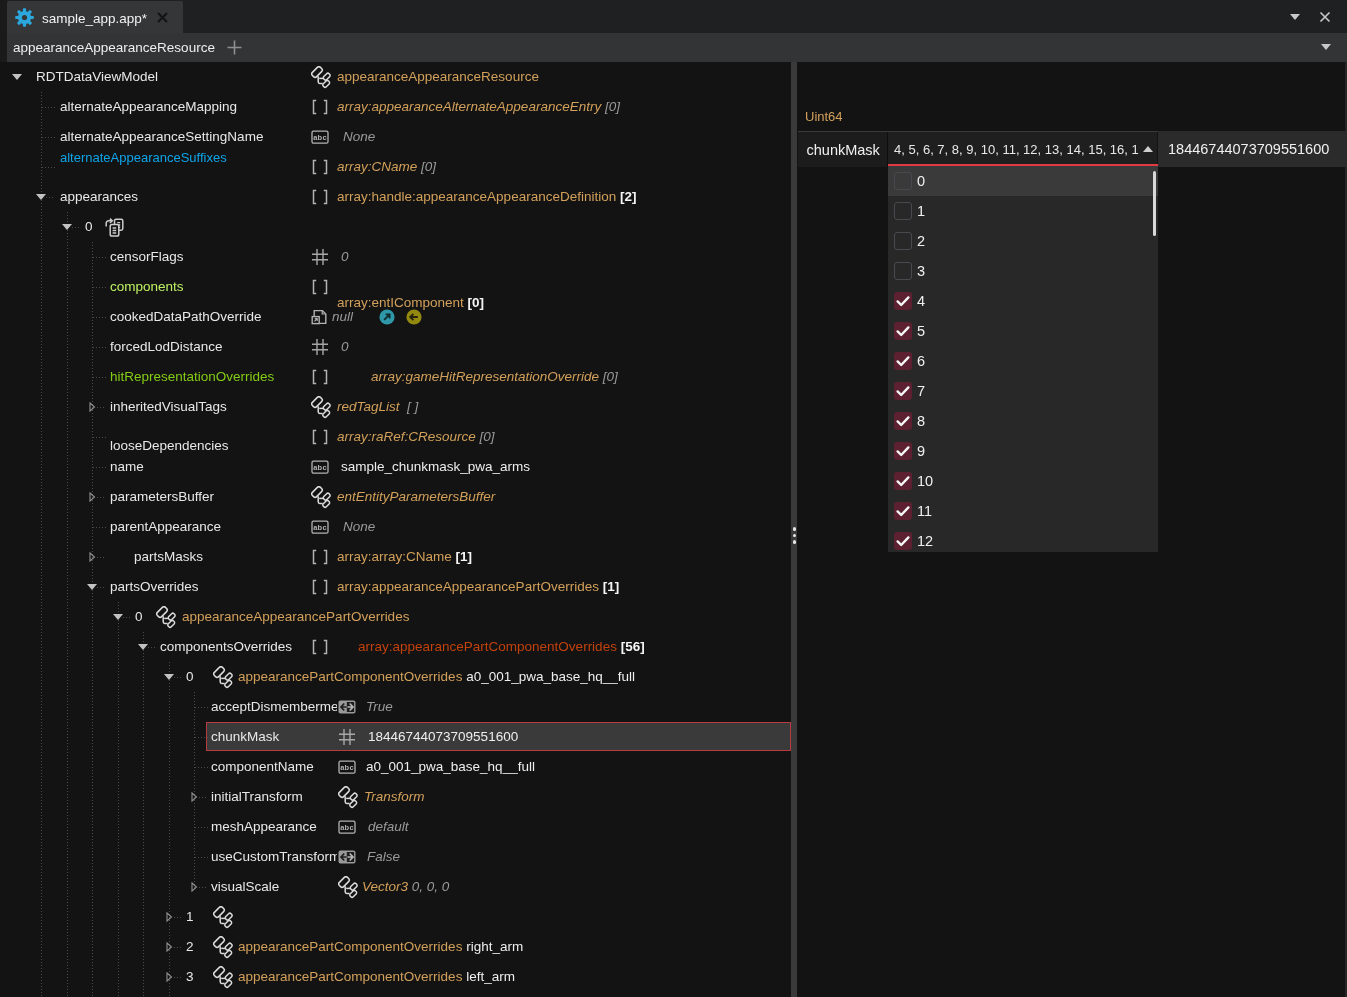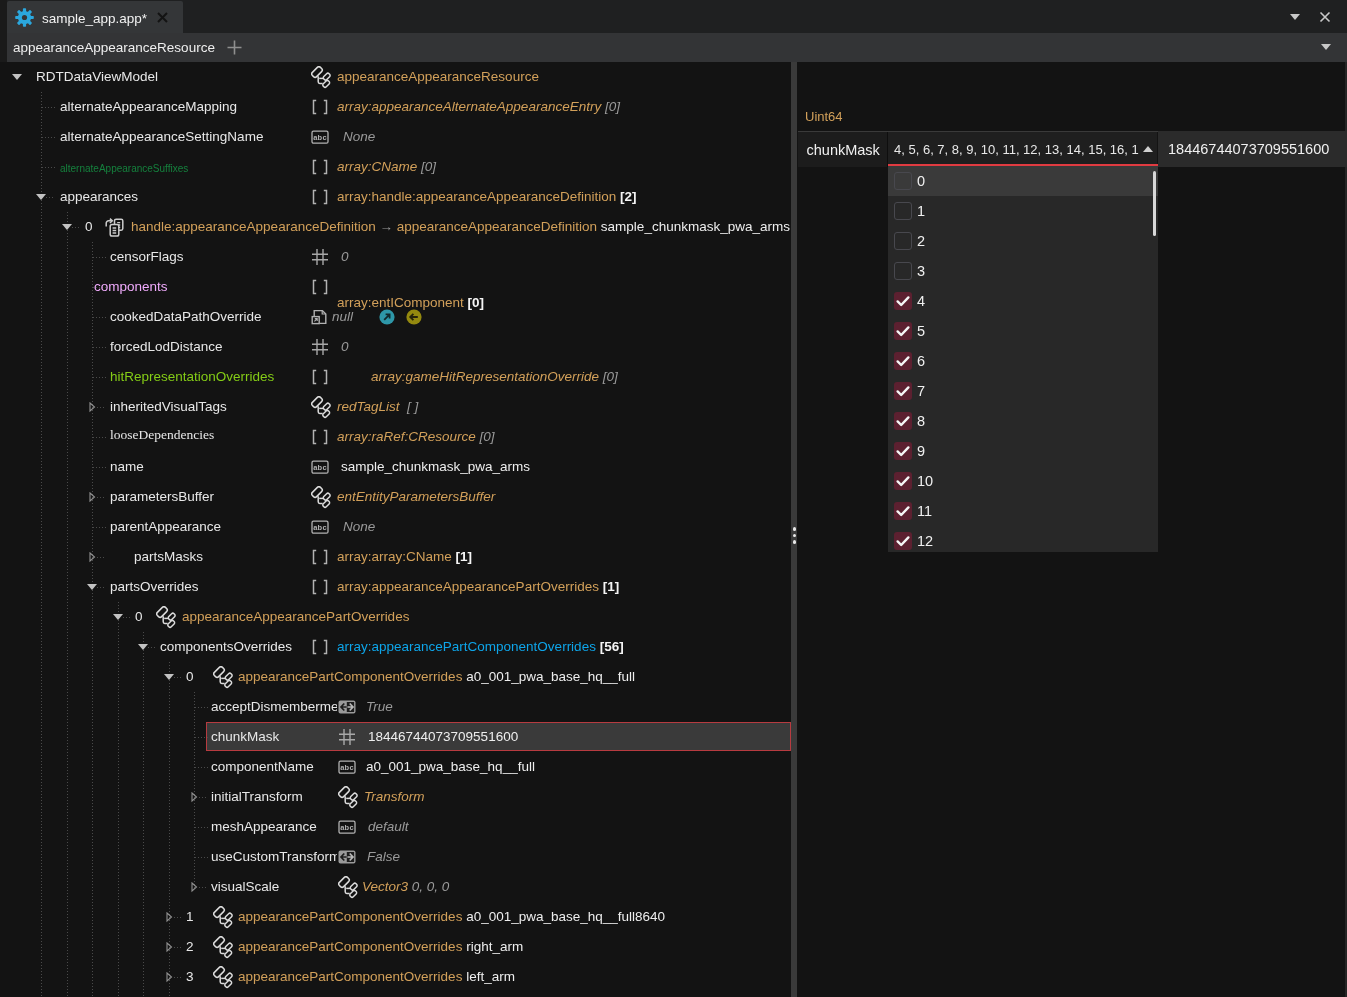--- a/index.html
+++ b/index.html
@@ -66,21 +66,21 @@
       </svg>
 <div style="position:absolute;left:337px;top:45px;transform:translateY(-50%);white-space:pre;font-size:13.5px;line-height:1"><span style="color:#d2a05a;font-style:italic;">array:appearanceAlternateAppearanceEntry</span><span style="color:#9a9a9a;font-style:italic;"> [0]</span></div>
 <div style="position:absolute;left:42px;top:75px;width:13px;height:1px;background-image:repeating-linear-gradient(to right,#4a4a4a 0 1px,transparent 1px 3px)"></div>
 <div style="position:absolute;left:60px;top:75px;transform:translateY(-50%);white-space:pre;color:#e8e8e8;font-size:13.5px;line-height:1;">alternateAppearanceSettingName</div>
 <svg style="position:absolute;left:311px;top:66.0px" width="18" height="18" viewBox="0 0 18 18">
         <rect x="1" y="3.2" width="16" height="12" rx="1.5" fill="none" stroke="#b2b2b2" stroke-width="1.3"></rect>
         <text x="9" y="12" font-size="7.5" fill="#b2b2b2" text-anchor="middle" font-family="'Liberation Sans', sans-serif" font-weight="bold" letter-spacing="0.2">abc</text>
       </svg>
 <div style="position:absolute;left:343px;top:75px;transform:translateY(-50%);white-space:pre;font-size:13.5px;line-height:1"><span style="color:#9a9a9a;font-style:italic;">None</span></div>
 <div style="position:absolute;left:42px;top:105px;width:13px;height:1px;background-image:repeating-linear-gradient(to right,#4a4a4a 0 1px,transparent 1px 3px)"></div>
-<div style="position:absolute;left:60px;top:107px;transform:translateY(-50%);white-space:pre;color:#15803d;font-size:10px;line-height:1;">alternateAppearanceSuffixes</div>
+<div style="position:absolute;left:60px;top:95px;transform:translateY(-50%);white-space:pre;color:#0ea5e9;font-size:13px;line-height:1;">alternateAppearanceSuffixes</div>
 <svg style="position:absolute;left:311px;top:96.0px" width="18" height="18" viewBox="0 0 18 18">
         <g fill="none" stroke="#b2b2b2" stroke-width="1.5">
           <path d="M5.2,2.5 H2.5 V15.5 H5.2"></path>
           <path d="M12.8,2.5 H15.5 V15.5 H12.8"></path>
         </g>
       </svg>
 <div style="position:absolute;left:337px;top:105px;transform:translateY(-50%);white-space:pre;font-size:13.5px;line-height:1"><span style="color:#d2a05a;font-style:italic;">array:CName</span><span style="color:#9a9a9a;font-style:italic;"> [0]</span></div>
 <div style="position:absolute;left:46px;top:135px;width:9px;height:1px;background-image:repeating-linear-gradient(to right,#4a4a4a 0 1px,transparent 1px 3px)"></div>
 <div style="position:absolute;left:36px;top:132px;width:0;height:0;border-left:5px solid transparent;border-right:5px solid transparent;border-top:6px solid #c2c2c2"></div>
 <div style="position:absolute;left:60px;top:135px;transform:translateY(-50%);white-space:pre;color:#e8e8e8;font-size:13.5px;line-height:1;">appearances</div>
@@ -97,31 +97,30 @@
 <svg style="position:absolute;left:105px;top:155.0px" width="20" height="20" viewBox="0 0 20 20">
         <g fill="none" stroke="#cccccc" stroke-width="1.5">
           <rect x="9.5" y="2.2" width="8.3" height="11" rx="1.6"></rect>
           <path d="M12.2,5.6 h3 M12.2,8 h3 M12.2,10.4 h3" stroke-width="1.4"></path>
           <rect x="5.2" y="7.6" width="8.6" height="11.5" rx="1.8" fill="#131313"></rect>
           <path d="M7.6,11 h3.6 M7.6,13.5 h3.6 M7.6,16 h3.6" stroke-width="1.4"></path>
           <path d="M1.2,9.5 V6.2 a2.4,2.4 0 0 1 2.4,-2.4 H6.8"></path>
           <path d="M4.9,1.6 L7.3,3.8 L4.9,6" fill="none"></path>
         </g>
       </svg>
-<div style="position:absolute;left:131px;top:165px;transform:translateY(-50%);white-space:pre;font-size:13.5px;line-height:1"><span style="color:#d2a05a;">handle:appearanceAppearanceDefinition</span><span style="color:#9a9a9a;"> → </span><span style="color:#d2a05a;">appearanceAppearanceDefinition</span><span style="color:#eeeeee;"> sample_chunkmask_pwa_arms</span></div>
 <div style="position:absolute;left:93px;top:195px;width:13px;height:1px;background-image:repeating-linear-gradient(to right,#4a4a4a 0 1px,transparent 1px 3px)"></div>
 <div style="position:absolute;left:110px;top:195px;transform:translateY(-50%);white-space:pre;color:#e8e8e8;font-size:13.5px;line-height:1;">censorFlags</div>
 <svg style="position:absolute;left:311px;top:186.0px" width="18" height="18" viewBox="0 0 18 18">
         <g stroke="#a8a8a8" stroke-width="1.4">
           <path d="M6,1 V17 M12,1 V17 M1,6.3 H17 M1,11.7 H17"></path>
         </g>
       </svg>
 <div style="position:absolute;left:341px;top:195px;transform:translateY(-50%);white-space:pre;font-size:13.5px;line-height:1"><span style="color:#9a9a9a;font-style:italic;">0</span></div>
 <div style="position:absolute;left:93px;top:225px;width:13px;height:1px;background-image:repeating-linear-gradient(to right,#4a4a4a 0 1px,transparent 1px 3px)"></div>
-<div style="position:absolute;left:94px;top:225px;transform:translateY(-50%);white-space:pre;color:#f0abfc;font-size:13.5px;line-height:1;">components</div>
+<div style="position:absolute;left:110px;top:225px;transform:translateY(-50%);white-space:pre;color:#bef264;font-size:13.5px;line-height:1;">components</div>
 <svg style="position:absolute;left:311px;top:216.0px" width="18" height="18" viewBox="0 0 18 18">
         <g fill="none" stroke="#b2b2b2" stroke-width="1.5">
           <path d="M5.2,2.5 H2.5 V15.5 H5.2"></path>
           <path d="M12.8,2.5 H15.5 V15.5 H12.8"></path>
         </g>
       </svg>
 <div style="position:absolute;left:337px;top:241px;transform:translateY(-50%);white-space:pre;font-size:13.5px;line-height:1"><span style="color:#d2a05a;">array:entIComponent</span><span style="color:#f5f5f5;font-weight:bold;"> [0]</span></div>
 <div style="position:absolute;left:93px;top:255px;width:13px;height:1px;background-image:repeating-linear-gradient(to right,#4a4a4a 0 1px,transparent 1px 3px)"></div>
 <div style="position:absolute;left:110px;top:255px;transform:translateY(-50%);white-space:pre;color:#e8e8e8;font-size:13.5px;line-height:1;">cookedDataPathOverride</div>
 <svg style="position:absolute;left:311px;top:246.0px" width="18" height="18" viewBox="0 0 18 18">
@@ -167,21 +166,21 @@
         <g fill="none" stroke="#dcdcdc" stroke-width="1.5">
           <rect x="-5.7" y="-3" width="11.4" height="6" rx="2.2" transform="translate(6,6) rotate(-45)"></rect>
           <path d="M7.2,10.2 V15.8 a1.6,1.6 0 0 0 1.6,1.6 H11.6"></path>
           <path d="M8.2,12.4 H12"></path>
           <rect x="-3.7" y="-2.1" width="7.4" height="4.2" rx="1.7" transform="translate(15.7,10.6) rotate(-45)"></rect>
           <rect x="-3.7" y="-2.1" width="7.4" height="4.2" rx="1.7" transform="translate(15.2,17.9) rotate(-45)"></rect>
         </g>
       </svg>
 <div style="position:absolute;left:337px;top:345px;transform:translateY(-50%);white-space:pre;font-size:13.5px;line-height:1"><span style="color:#d2a05a;font-style:italic;">redTagList</span><span style="color:#9a9a9a;font-style:italic;">  [ ]</span></div>
 <div style="position:absolute;left:93px;top:375px;width:13px;height:1px;background-image:repeating-linear-gradient(to right,#4a4a4a 0 1px,transparent 1px 3px)"></div>
-<div style="position:absolute;left:110px;top:373px;transform:translateY(-50%);white-space:pre;color:#e8e8e8;font-size:13.5px;line-height:1;font-family:Liberation Serif, serif;">looseDependencies</div>
+<div style="position:absolute;left:110px;top:384px;transform:translateY(-50%);white-space:pre;color:#e8e8e8;font-size:13.5px;line-height:1;">looseDependencies</div>
 <svg style="position:absolute;left:311px;top:366.0px" width="18" height="18" viewBox="0 0 18 18">
         <g fill="none" stroke="#b2b2b2" stroke-width="1.5">
           <path d="M5.2,2.5 H2.5 V15.5 H5.2"></path>
           <path d="M12.8,2.5 H15.5 V15.5 H12.8"></path>
         </g>
       </svg>
 <div style="position:absolute;left:337px;top:375px;transform:translateY(-50%);white-space:pre;font-size:13.5px;line-height:1"><span style="color:#d2a05a;font-style:italic;">array:raRef:CResource</span><span style="color:#9a9a9a;font-style:italic;"> [0]</span></div>
 <div style="position:absolute;left:93px;top:405px;width:13px;height:1px;background-image:repeating-linear-gradient(to right,#4a4a4a 0 1px,transparent 1px 3px)"></div>
 <div style="position:absolute;left:110px;top:405px;transform:translateY(-50%);white-space:pre;color:#e8e8e8;font-size:13.5px;line-height:1;">name</div>
 <svg style="position:absolute;left:311px;top:396.0px" width="18" height="18" viewBox="0 0 18 18">
@@ -248,21 +247,21 @@
 <div style="position:absolute;left:182px;top:555px;transform:translateY(-50%);white-space:pre;font-size:13.5px;line-height:1"><span style="color:#d2a05a;">appearanceAppearancePartOverrides</span></div>
 <div style="position:absolute;left:148px;top:585px;width:9px;height:1px;background-image:repeating-linear-gradient(to right,#4a4a4a 0 1px,transparent 1px 3px)"></div>
 <div style="position:absolute;left:138px;top:582px;width:0;height:0;border-left:5px solid transparent;border-right:5px solid transparent;border-top:6px solid #c2c2c2"></div>
 <div style="position:absolute;left:160px;top:585px;transform:translateY(-50%);white-space:pre;color:#e8e8e8;font-size:13.5px;line-height:1;">componentsOverrides</div>
 <svg style="position:absolute;left:311px;top:576.0px" width="18" height="18" viewBox="0 0 18 18">
         <g fill="none" stroke="#b2b2b2" stroke-width="1.5">
           <path d="M5.2,2.5 H2.5 V15.5 H5.2"></path>
           <path d="M12.8,2.5 H15.5 V15.5 H12.8"></path>
         </g>
       </svg>
-<div style="position:absolute;left:337px;top:585px;transform:translateY(-50%);white-space:pre;font-size:13.5px;line-height:1"><span style="color:#0ea5e9;">array:appearancePartComponentOverrides</span><span style="color:#f5f5f5;font-weight:bold;"> [56]</span></div>
+<div style="position:absolute;left:337px;top:585px;transform:translateY(-50%);white-space:pre;font-size:13.5px;line-height:1"><span style="color:#c2410c;margin-left:21px;">array:appearancePartComponentOverrides</span><span style="color:#f5f5f5;font-weight:bold;"> [56]</span></div>
 <div style="position:absolute;left:173.5px;top:615px;width:9.0px;height:1px;background-image:repeating-linear-gradient(to right,#4a4a4a 0 1px,transparent 1px 3px)"></div>
 <div style="position:absolute;left:163.5px;top:612px;width:0;height:0;border-left:5px solid transparent;border-right:5px solid transparent;border-top:6px solid #c2c2c2"></div>
 <div style="position:absolute;left:186px;top:615px;transform:translateY(-50%);white-space:pre;color:#e8e8e8;font-size:13.5px;line-height:1;">0</div>
 <svg style="position:absolute;left:213px;top:603.5px" width="21" height="23" viewBox="0 0 21 23">
         <g fill="none" stroke="#dcdcdc" stroke-width="1.5">
           <rect x="-5.7" y="-3" width="11.4" height="6" rx="2.2" transform="translate(6,6) rotate(-45)"></rect>
           <path d="M7.2,10.2 V15.8 a1.6,1.6 0 0 0 1.6,1.6 H11.6"></path>
           <path d="M8.2,12.4 H12"></path>
           <rect x="-3.7" y="-2.1" width="7.4" height="4.2" rx="1.7" transform="translate(15.7,10.6) rotate(-45)"></rect>
           <rect x="-3.7" y="-2.1" width="7.4" height="4.2" rx="1.7" transform="translate(15.2,17.9) rotate(-45)"></rect>
@@ -346,21 +345,20 @@
 <div style="position:absolute;left:186px;top:855px;transform:translateY(-50%);white-space:pre;color:#e8e8e8;font-size:13.5px;line-height:1;">1</div>
 <svg style="position:absolute;left:213px;top:843.5px" width="21" height="23" viewBox="0 0 21 23">
         <g fill="none" stroke="#dcdcdc" stroke-width="1.5">
           <rect x="-5.7" y="-3" width="11.4" height="6" rx="2.2" transform="translate(6,6) rotate(-45)"></rect>
           <path d="M7.2,10.2 V15.8 a1.6,1.6 0 0 0 1.6,1.6 H11.6"></path>
           <path d="M8.2,12.4 H12"></path>
           <rect x="-3.7" y="-2.1" width="7.4" height="4.2" rx="1.7" transform="translate(15.7,10.6) rotate(-45)"></rect>
           <rect x="-3.7" y="-2.1" width="7.4" height="4.2" rx="1.7" transform="translate(15.2,17.9) rotate(-45)"></rect>
         </g>
       </svg>
-<div style="position:absolute;left:238px;top:855px;transform:translateY(-50%);white-space:pre;font-size:13.5px;line-height:1"><span style="color:#d2a05a;">appearancePartComponentOverrides</span><span style="color:#eeeeee;"> a0_001_pwa_base_hq__full8640</span></div>
 <div style="position:absolute;left:173.5px;top:885px;width:9.0px;height:1px;background-image:repeating-linear-gradient(to right,#4a4a4a 0 1px,transparent 1px 3px)"></div>
 <svg style="position:absolute;left:165.5px;top:880px" width="7" height="11" viewBox="0 0 7 11">
         <path d="M1,1 L5.5,5 L1,9 Z" fill="none" stroke="#909090" stroke-width="1.1"></path>
       </svg>
 <div style="position:absolute;left:186px;top:885px;transform:translateY(-50%);white-space:pre;color:#e8e8e8;font-size:13.5px;line-height:1;">2</div>
 <svg style="position:absolute;left:213px;top:873.5px" width="21" height="23" viewBox="0 0 21 23">
         <g fill="none" stroke="#dcdcdc" stroke-width="1.5">
           <rect x="-5.7" y="-3" width="11.4" height="6" rx="2.2" transform="translate(6,6) rotate(-45)"></rect>
           <path d="M7.2,10.2 V15.8 a1.6,1.6 0 0 0 1.6,1.6 H11.6"></path>
           <path d="M8.2,12.4 H12"></path>

